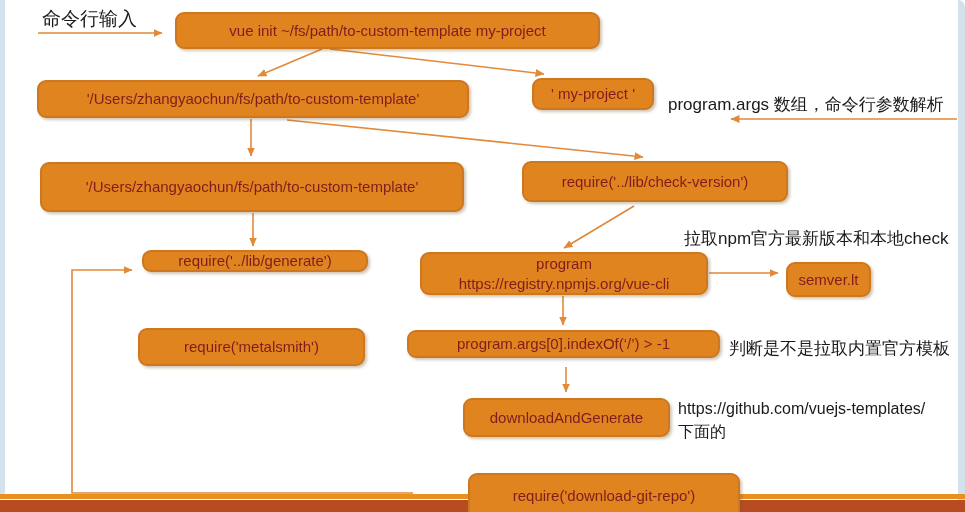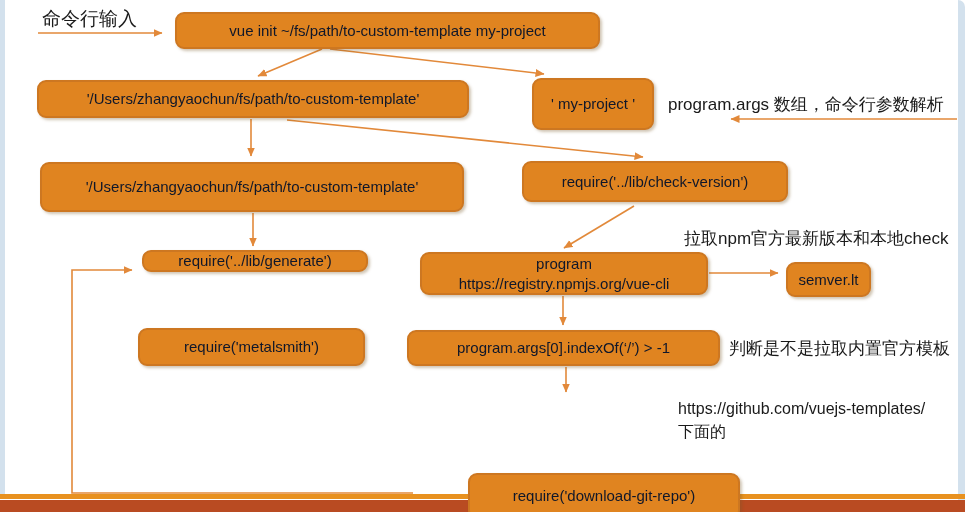--- a/index.html
+++ b/index.html
@@ -13,21 +13,21 @@
   .edge-right{right:0;top:0;width:7px;height:512px;border-top-right-radius:10px;}
   
   .bar-orange{position:absolute;left:0;top:494px;width:965px;height:5px;background:#e8911f;z-index:2;}
   .bar-dark{position:absolute;left:0;top:500px;width:965px;height:12px;background:#b94b22;z-index:2;}
   
   svg.wires{position:absolute;left:0;top:0;z-index:3;}
   
   .node{
     position:absolute;z-index:4;box-sizing:border-box;
     background:#e08420;border:2px solid #cd7721;border-radius:9px;
-    color:#0f172a;font-size:15px;line-height:20px;
+    color:#7f1d1d;font-size:15px;line-height:20px;
     display:flex;flex-direction:column;align-items:center;justify-content:center;
     text-align:center;box-shadow:2px 2px 3px rgba(120,90,40,0.35);
     white-space:nowrap;
   }
   
   .annot{
     position:absolute;z-index:4;color:#1a1a1a;
     font-family:Liberation Sans, sans-serif;
     white-space:nowrap;
   }
@@ -70,21 +70,21 @@
   </svg>
 
   <div class="node" style="left:175px;top:12px;width:425px;height:37px;">
     <span>vue init ~/fs/path/to-custom-template my-project</span>
   </div>
 
   <div class="node" style="left:37px;top:80px;width:432px;height:38px;">
     <span>'/Users/zhangyaochun/fs/path/to-custom-template'</span>
   </div>
 
-  <div class="node" style="left:532px;top:78px;width:122px;height:52px;">
+  <div class="node" style="left:532px;top:78px;width:122px;height:32px;">
     <span>' my-project '</span>
   </div>
 
   <div class="node" style="left:40px;top:162px;width:424px;height:50px;line-height:22px;">
     <span>'/Users/zhangyaochun/fs/path/to-custom-template'</span>
   </div>
 
   <div class="node" style="left:522px;top:161px;width:266px;height:41px;">
     <span>require('../lib/check-version')</span>
   </div>
@@ -99,24 +99,27 @@
   </div>
 
   <div class="node" style="left:786px;top:262px;width:85px;height:35px;">
     <span>semver.lt</span>
   </div>
 
   <div class="node" style="left:138px;top:328px;width:227px;height:38px;">
     <span>require('metalsmith')</span>
   </div>
 
-  <div class="node" style="left:407px;top:330px;width:313px;height:36px;">
+  <div class="node" style="left:407px;top:330px;width:313px;height:28px;">
     <span>program.args[0].indexOf(‘/’) &gt; -1</span>
   </div>
 
+  <div class="node" style="left:463px;top:398px;width:207px;height:39px;">
+    <span>downloadAndGenerate</span>
+  </div>
 
   <div class="node" style="left:432px;top:473px;width:272px;height:46px;z-index:5;margin-left:36px;">
     <span>require('download-git-repo')</span>
   </div>
 
   <div class="annot annot-cli">命令行输入</div>
 
   <div class="annot annot-args">program.args 数组，命令行参数解析</div>
 
   <div class="annot annot-npm">拉取npm官方最新版本和本地check</div>

